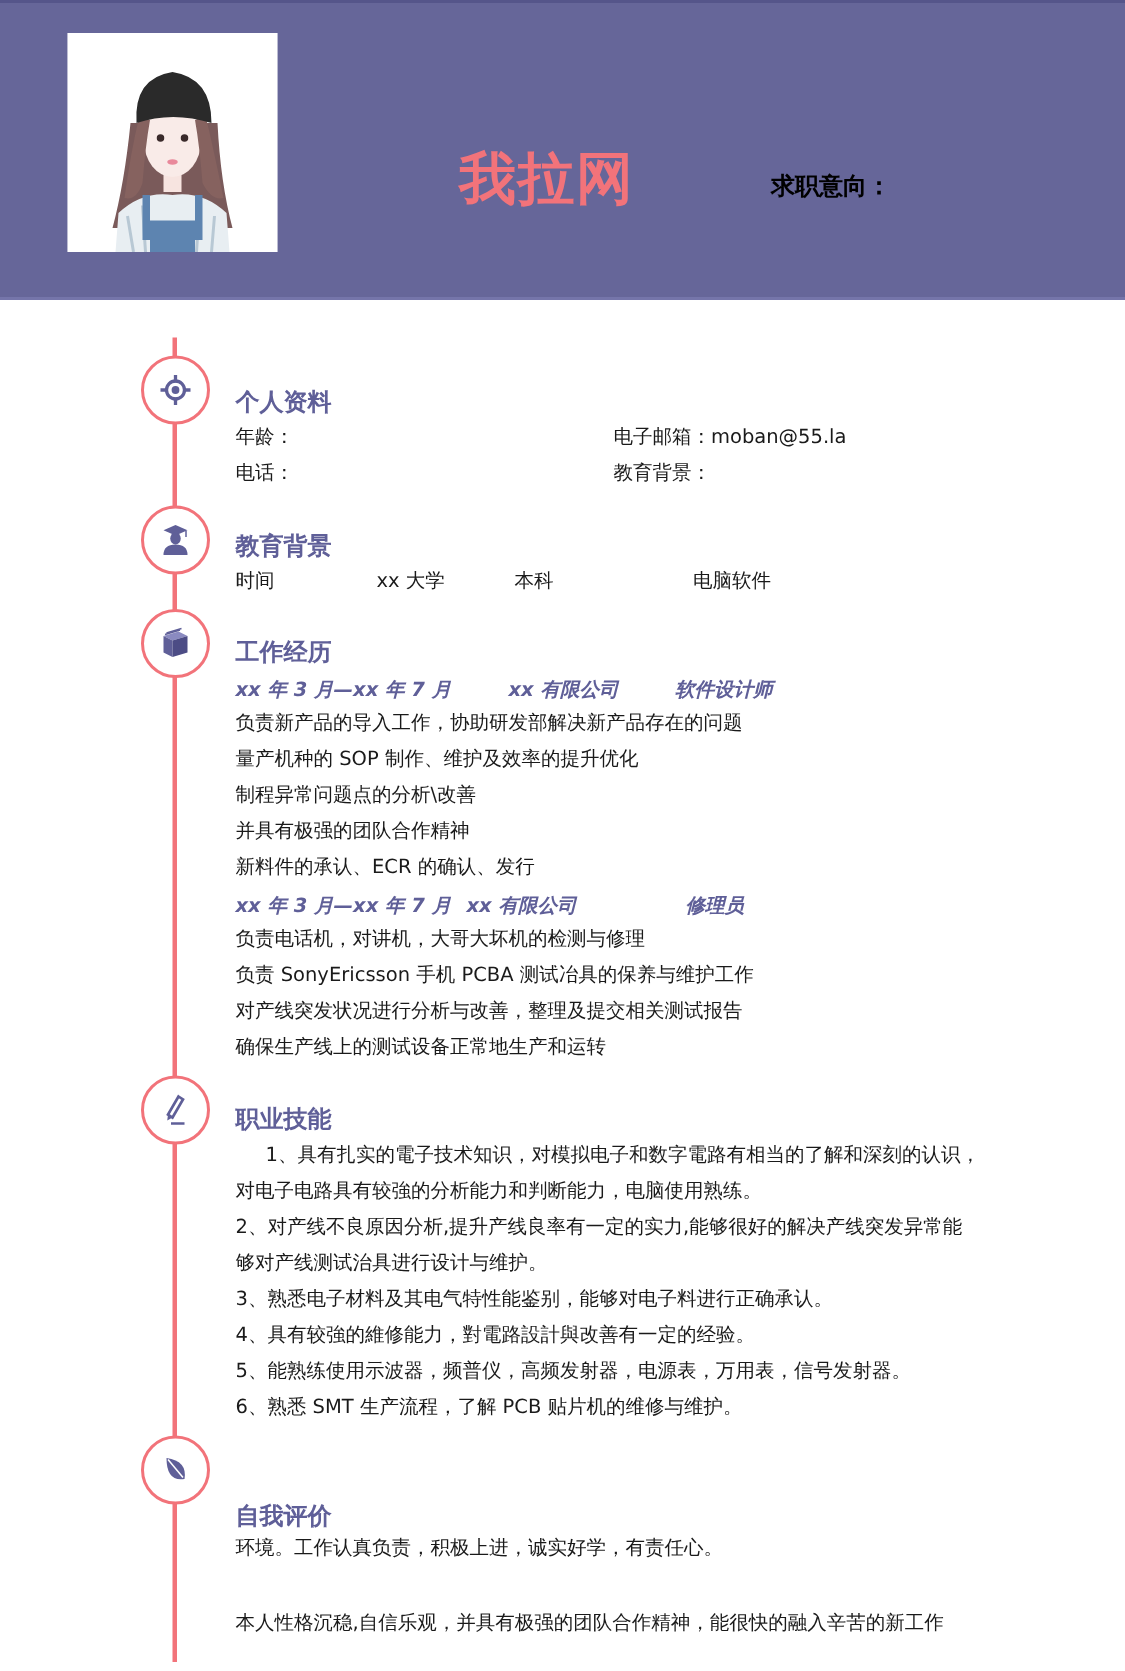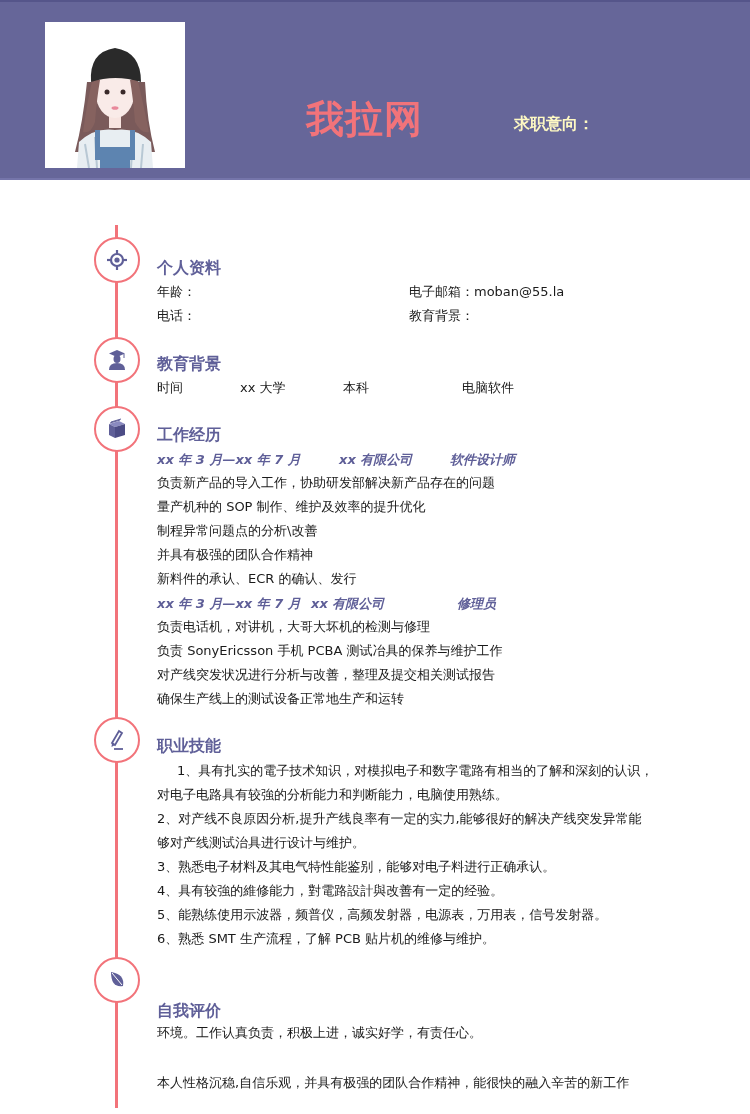--- a/index.html
+++ b/index.html
@@ -1,20 +1,20 @@
 <!DOCTYPE html>
 <html><head>
 <meta charset="utf-8">
 <style>
   * { margin:0; padding:0; box-sizing:border-box; }
   body { width:750px; height:1114px; background:#ffffff; font-family:"DejaVu Sans","Liberation Sans",sans-serif; position:relative; overflow:hidden; color:#1a1a1a; }
-  .header { position:absolute; left:0; top:0; width:750px; height:180px; background:#666699; border-top:2px solid #55558a; border-bottom:2px solid #7575aa; }
+  .header { position:absolute; left:0; top:0; width:750px; height:200px; background:#666699; border-top:2px solid #55558a; border-bottom:2px solid #7575aa; }
   .photo { position:absolute; left:45px; top:20px; width:140px; height:146px; background:#ffffff; overflow:hidden; }
   .name { position:absolute; left:306px; top:92px; font-size:38px; font-weight:bold; color:#f2737a; letter-spacing:1px; font-family:"DejaVu Sans",sans-serif; }
-  .intent { position:absolute; left:514px; top:112px; font-size:16px; font-weight:bold; color:#fef9c3; }
+  .intent { position:absolute; left:514px; top:112px; font-size:16px; font-weight:bold; color:#000000; }
   .timeline { position:absolute; left:115px; top:225px; width:3px; height:883px; background:#f2737a; }
   .node { position:absolute; left:94px; width:46px; height:46px; border:2px solid #f2737a; border-radius:50%; background:#ffffff; display:flex; align-items:center; justify-content:center; }
   .node svg { width:24px; height:24px; }
   .sec-title { position:absolute; left:157px; font-size:16px; font-weight:bold; color:#5f5f98; }
   .txt { position:absolute; font-size:13px; color:#1a1a1a; white-space:nowrap; line-height:16px; }
   .job { position:absolute; font-size:13px; font-weight:bold; color:#5f5f98; white-space:nowrap;font-style:italic; }
 </style>
 </head>
 <body>
 
@@ -69,21 +69,21 @@
 <div class="node" style="top:337px;">
   <svg viewBox="0 0 24 24">
     <polygon points="12,2 20,5.5 12,9 4,5.5" fill="#5f5f98"></polygon>
     <line x1="19" y1="6" x2="19" y2="10" stroke="#5f5f98" stroke-width="1"></line>
     <ellipse cx="12" cy="11" rx="3.5" ry="4" fill="#5f5f98"></ellipse>
     <path d="M4 22 Q4 15 12 15 Q20 15 20 22 Z" fill="#5f5f98"></path>
   </svg>
 </div>
 <div class="sec-title" style="top:354px;">教育背景</div>
 <div class="txt" style="left:157px;top:380px;">时间</div>
-<div class="txt" style="left:240px;top:380px;text-align:center;">xx 大学</div>
+<div class="txt" style="left:251px;top:380px;text-align:center;">xx 大学</div>
 <div class="txt" style="left:343px;top:380px;">本科</div>
 <div class="txt" style="left:462px;top:380px;">电脑软件</div>
 
 <div class="node" style="top:406px;">
   <svg viewBox="0 0 24 24">
     <polygon points="4,7 14,4 20,7 10,10" fill="#8a8ac0"></polygon>
     <polygon points="4,7 10,10 10,21 4,18" fill="#5f5f98"></polygon>
     <polygon points="10,10 20,7 20,18 10,21" fill="#4c4c85"></polygon>
     <line x1="5" y1="6" x2="15" y2="3" stroke="#5f5f98" stroke-width="1"></line>
     <line x1="6" y1="5" x2="16" y2="2" stroke="#5f5f98" stroke-width="1"></line>

